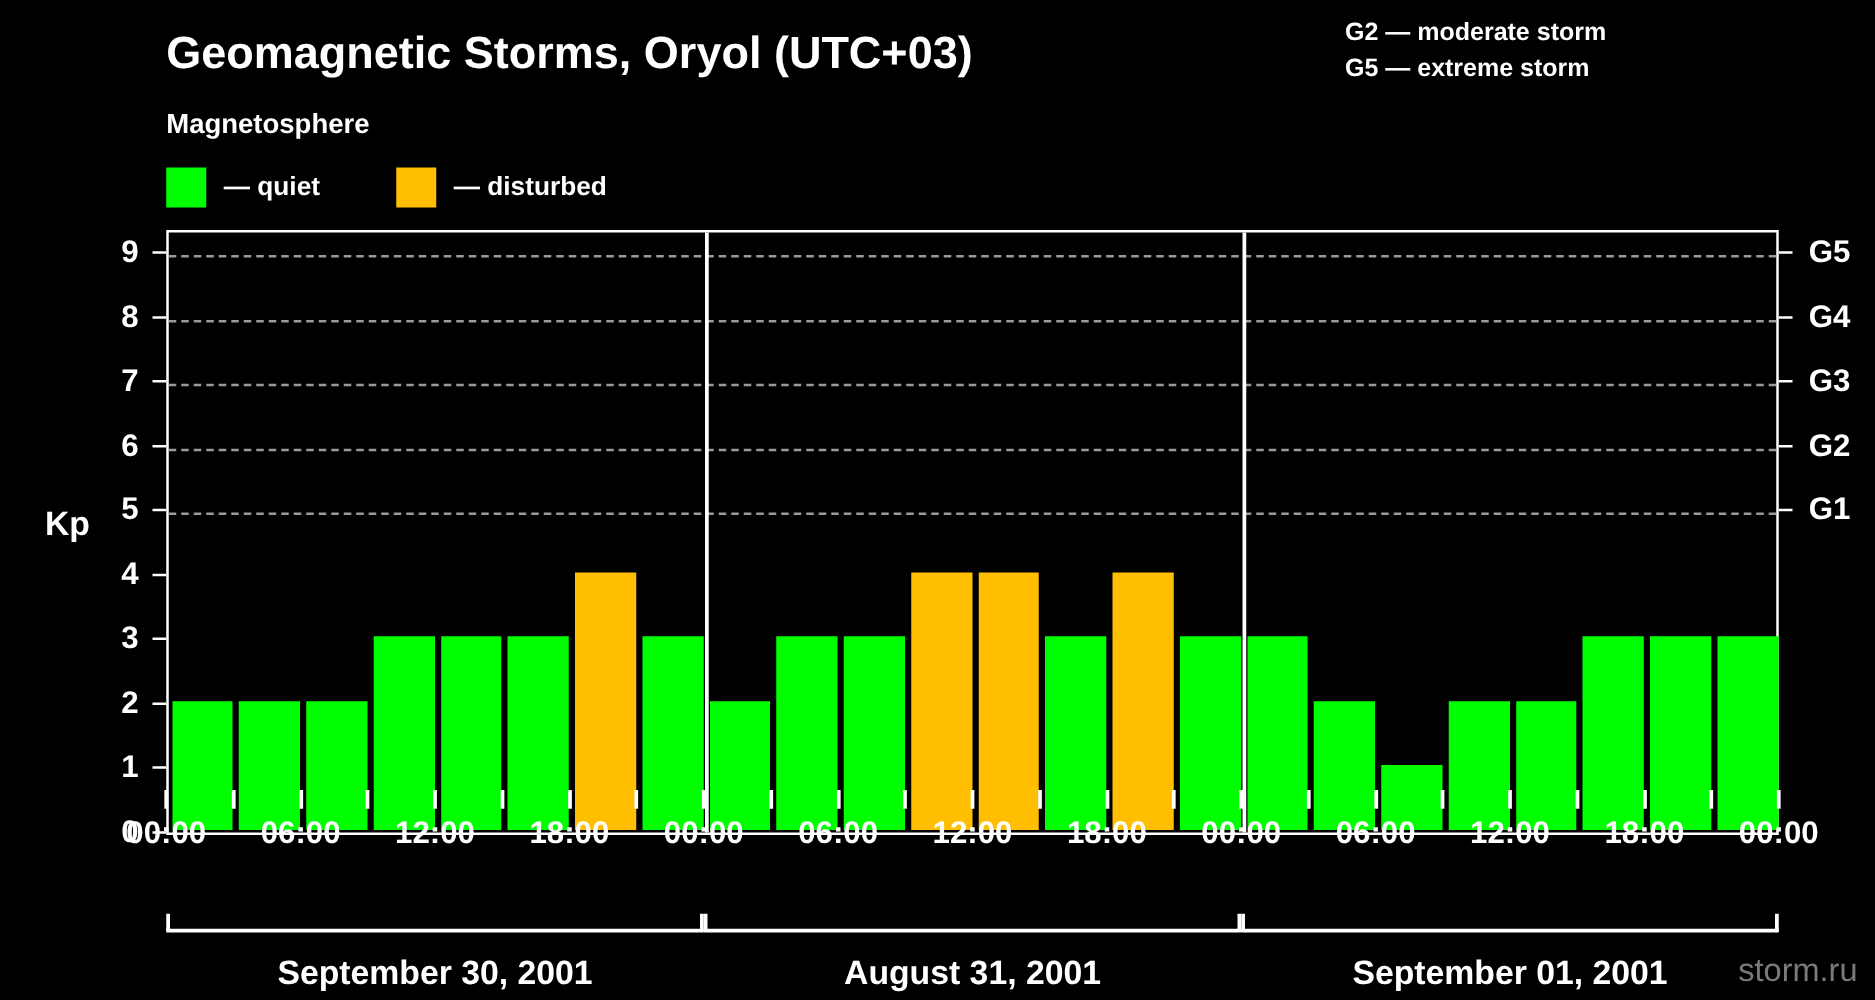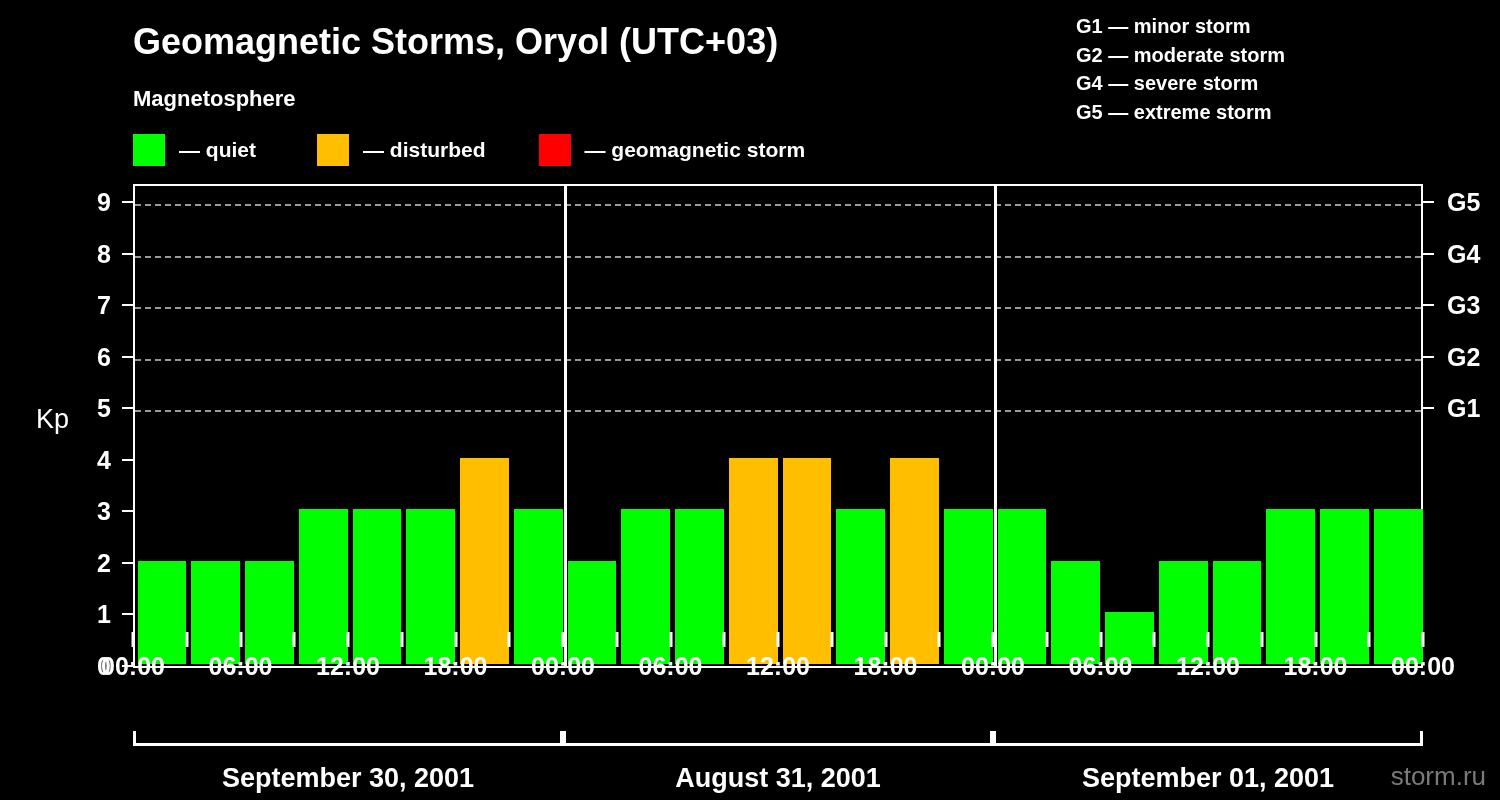--- a/index.html
+++ b/index.html
@@ -149,21 +149,21 @@
     width: 11px;
     height: 0;
     border-top: 2px solid #ffffff;
     transform: translateY(-1px);
   }
   #y-axis-title {
     position: absolute;
     left: 36px;
     top: 404px;
     font-size: 27px;
-    font-weight: normal;
+    font-weight: bold;
   }
 
   #y-axis-right {
     position: absolute;
     left: 1423px;
     top: 184px;
     width: 77px;
     height: 484px;
   }
   .g-tick-label {
@@ -262,30 +262,24 @@
   <div class="legend-entry">
     <span class="legend-swatch" id="sw0" style="background: rgb(0, 255, 0);"></span>
     <span class="legend-label">— quiet</span>
   </div>
   <span class="legend-gap-1"></span>
   <div class="legend-entry">
     <span class="legend-swatch" id="sw1" style="background: rgb(255, 191, 0);"></span>
     <span class="legend-label">— disturbed</span>
   </div>
   <span class="legend-gap-2"></span>
-  <div class="legend-entry">
-    <span class="legend-swatch" id="sw2" style="background: rgb(255, 0, 0);"></span>
-    <span class="legend-label">— geomagnetic storm</span>
-  </div>
 </div>
 
 <div class="gscale-legend" id="gscale-legend">
-    <div class="gscale-line">G1 — minor storm</div>
     <div class="gscale-line">G2 — moderate storm</div>
-    <div class="gscale-line">G4 — severe storm</div>
     <div class="gscale-line">G5 — extreme storm</div>
   </div>
 
 <div id="plot-frame">
   <div id="plot-inner">
     <div id="grid-layer">
         <div class="gridline" style="top: 224.222px;"></div>
         <div class="gridline" style="top: 172.667px;"></div>
         <div class="gridline" style="top: 121.111px;"></div>
         <div class="gridline" style="top: 69.5556px;"></div>

